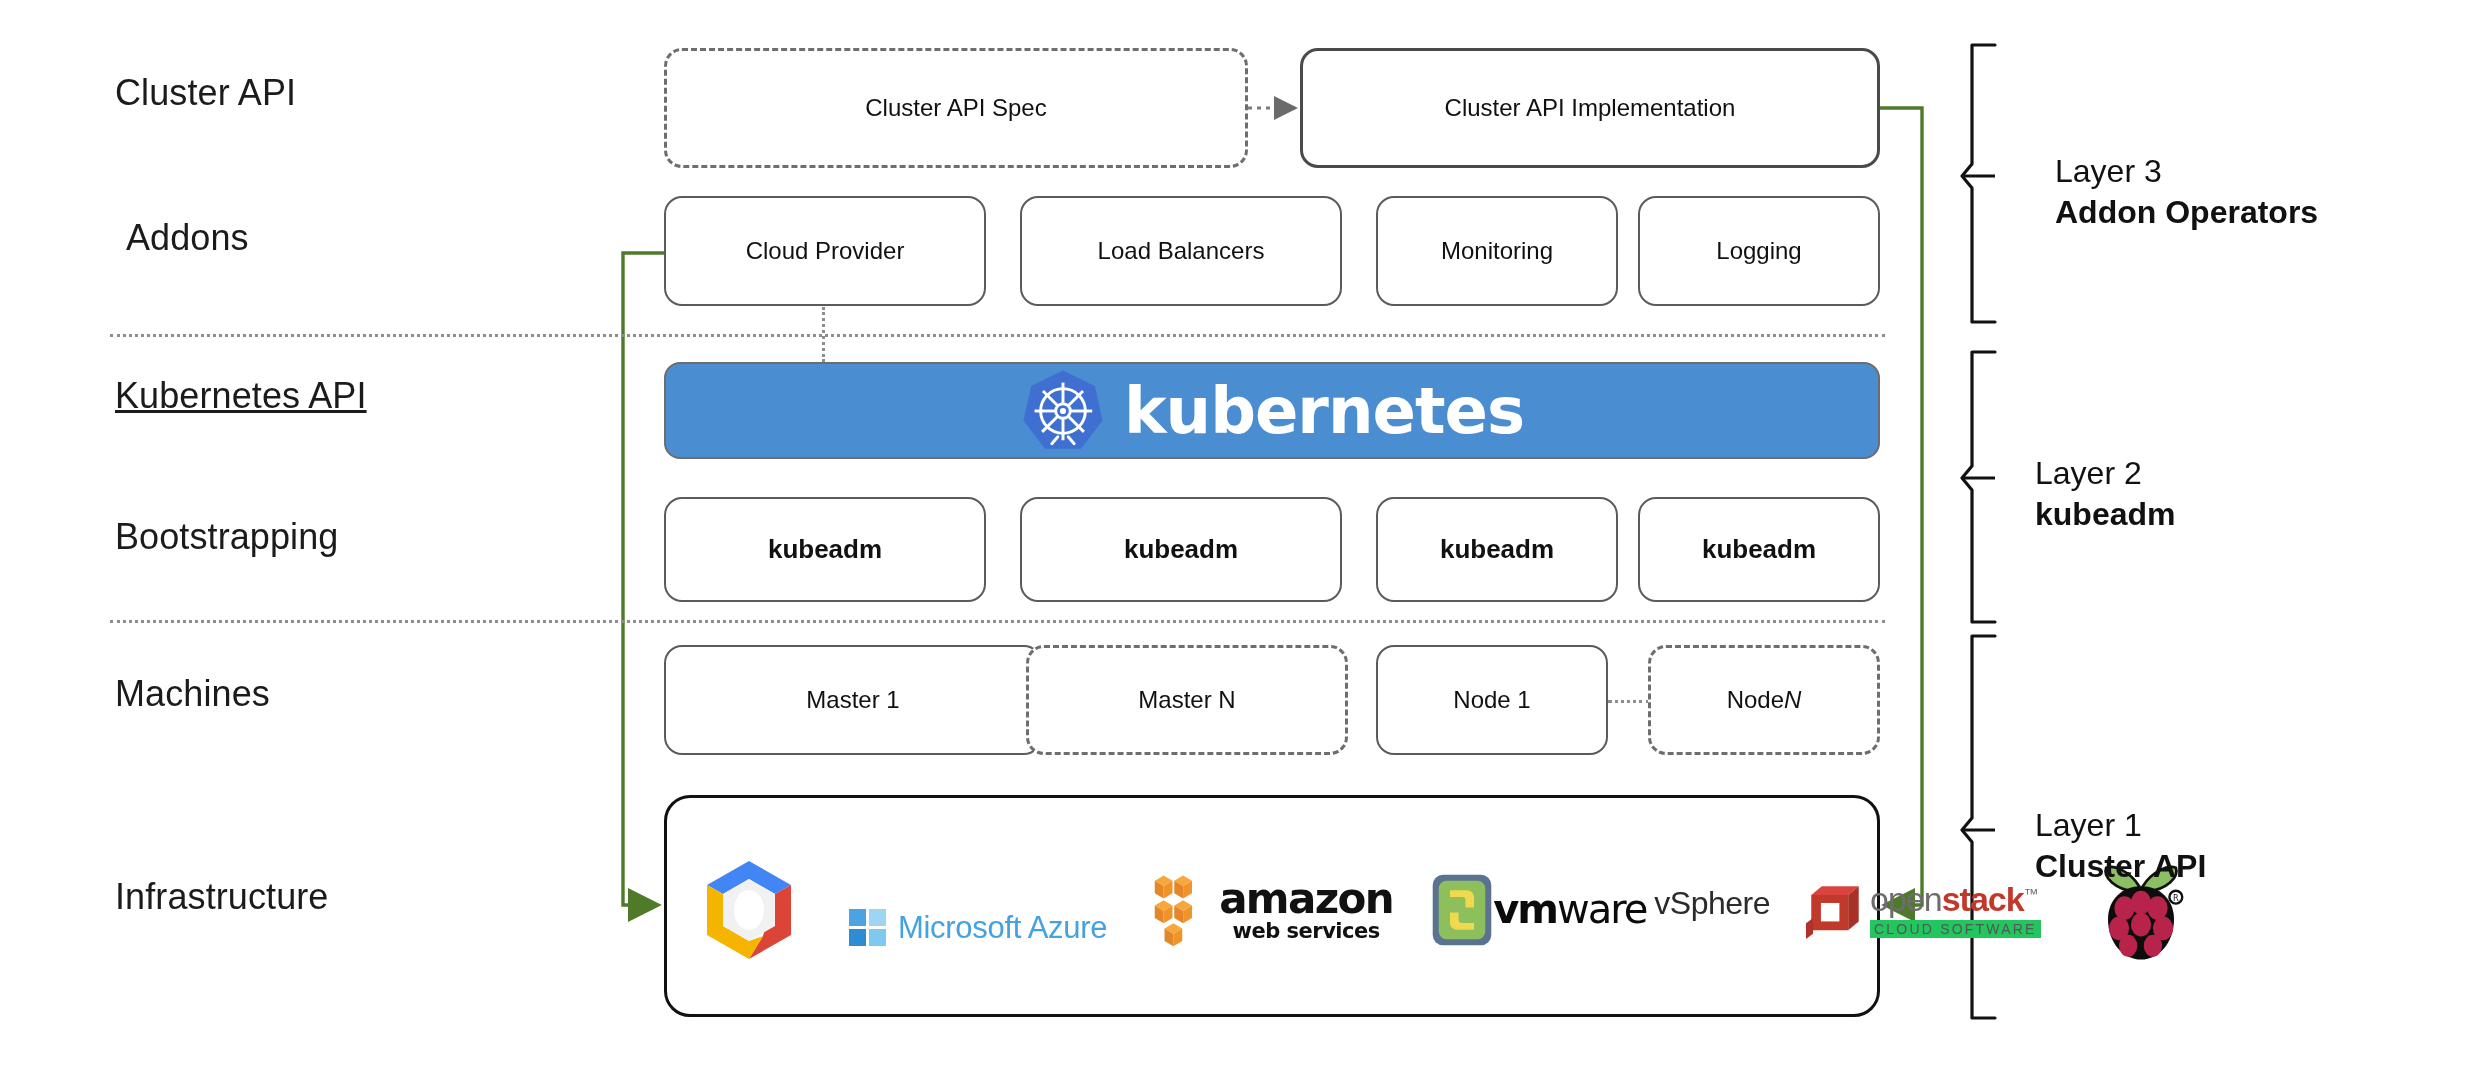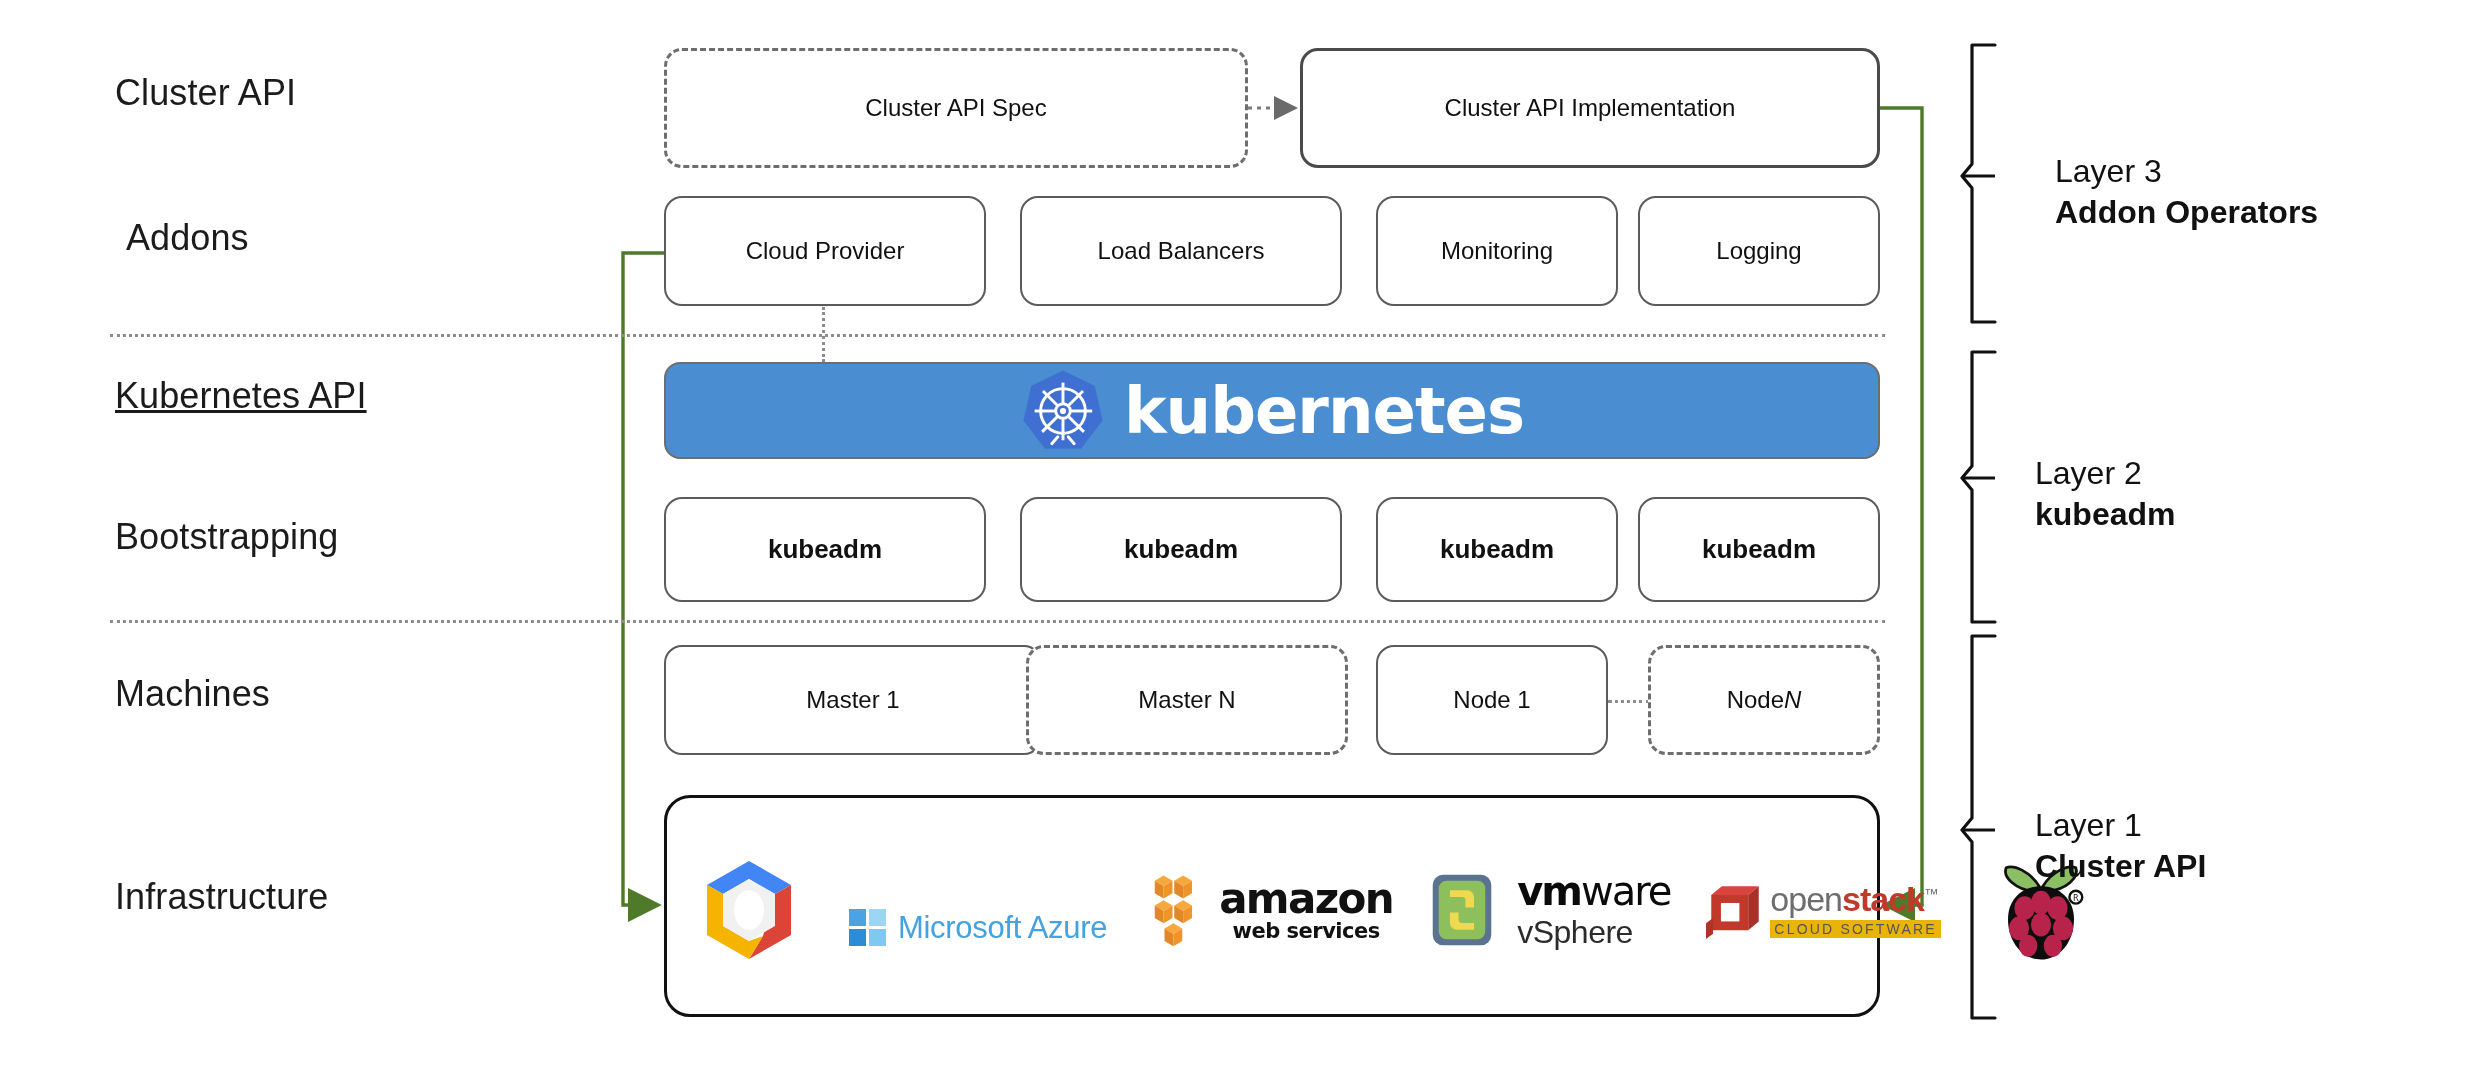--- a/index.html
+++ b/index.html
@@ -104,35 +104,35 @@
   }
   .aws-wrap{display:flex;flex-direction:column;align-items:center;line-height:1;}
   .aws-amazon{
     font-family:"DejaVu Sans","Liberation Sans",sans-serif;
     font-weight:700;font-size:42px;color:#111;letter-spacing:-1.6px;
   }
   .aws-sub{
     font-family:"DejaVu Sans","Liberation Sans",sans-serif;
     font-weight:700;font-size:21px;color:#111;letter-spacing:-.5px;margin-top:1px;
   }
-  .vm-wrap{display:flex;flex-direction:column;line-height:.98;margin-left:24px;gap:8px;}
+  .vm-wrap{display:flex;line-height:.98;margin-left:0;gap:8px;}
   .vm-top{
     font-family:"DejaVu Sans","Liberation Sans",sans-serif;
     font-size:40px;color:#0b0b0b;letter-spacing:-2px;
   }
   .vm-top i{font-style:normal;font-weight:700;}
   .vm-sub{font-size:32px;color:#2b2b2b;letter-spacing:-.5px;margin-top:-2px;}
   .os-wrap{display:flex;flex-direction:column;line-height:1;margin-left:6px;}
   .os-top{font-size:34px;letter-spacing:-1px;}
   .os-open{color:#6d6d6d;}
   .os-stack{color:#c0392b;font-weight:700;}
   .os-tm{font-size:15px;color:#6d6d6d;vertical-align:super;}
   .os-sub{
     font-size:14px;color:#555;letter-spacing:2.2px;margin-top:4px;
-    background:#eab308;padding:2px 4px;text-align:center;
+    background:#22c55e;padding:2px 4px;text-align:center;
   }
 </style>
 </head>
 <body>
 
 <div id="canvas">
 
   <svg class="overlay back" viewBox="0 0 2490 1076">
     <defs>
       <marker id="greenArrow" markerWidth="10" markerHeight="10" refX="8" refY="5" orient="auto" markerUnits="strokeWidth">

